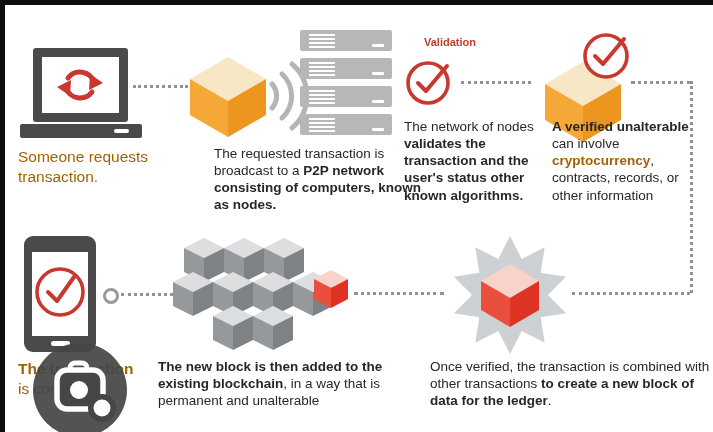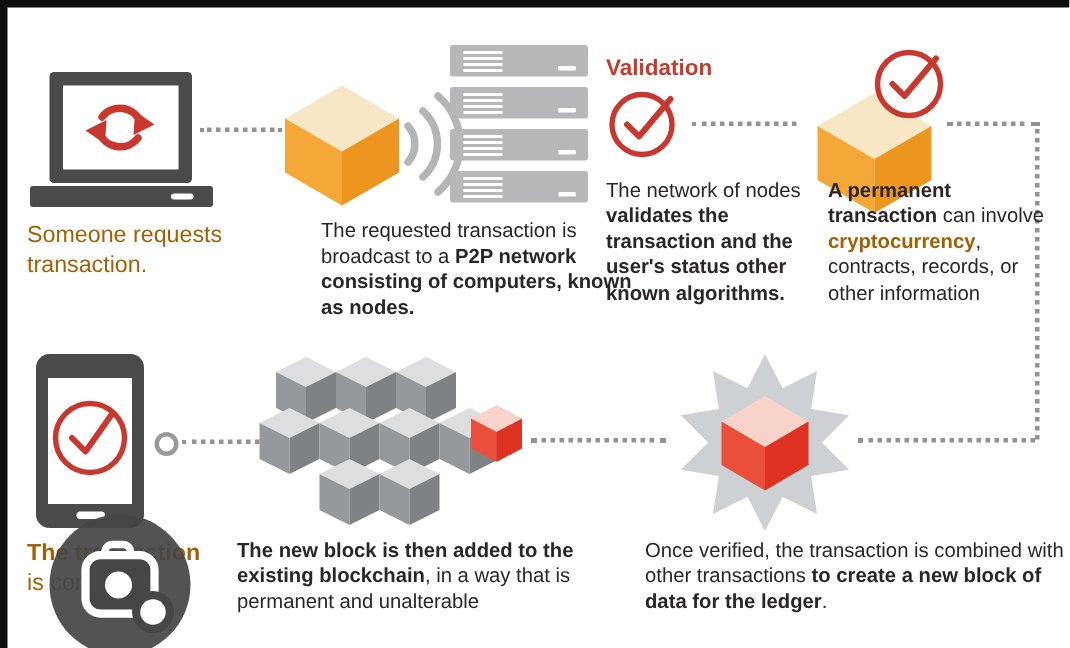--- a/index.html
+++ b/index.html
@@ -88,40 +88,40 @@
         <div></div>
         <div></div>
         <div></div>
         <div></div>
       </div>
       <div class="dash"></div>
     </div>
 </div>
 <p class="cap" style="left:190px;top:145px;width:210px;margin-left:24px;"><span>The requested transaction is broadcast to a </span><b>P2P network consisting of computers, known as nodes.</b></p>
 
-<p class="cap redbold" style="left:404px;top:36px;font-size:15px;"><span>Validation</span></p>
+<p class="cap redbold" style="left:424px;top:36px;font-size:11px;"><span>Validation</span></p>
 <svg class="abs" style="left:402px;top:56px;" width="56" height="54" viewBox="0 0 56 54">
   <circle cx="26" cy="27" r="20" fill="#ffffff" stroke="#c8382e" stroke-width="3.6"></circle>
   <polyline points="16,27 24,35 45,10" fill="none" stroke="#c8382e" stroke-width="4" stroke-linecap="round" stroke-linejoin="round"></polyline>
 </svg>
 <div class="dot-h" style="left:461px;top:81px;width:70px;"></div>
 <p class="cap" style="left:404px;top:118px;width:144px;"><span>The network of nodes </span><b>validates the transaction and the user's status other known algorithms.</b></p>
 
 <svg class="abs" style="left:540px;top:30px;" width="112" height="114" viewBox="0 0 112 114">
   <polygon points="43,32 81,54 43,76 5,54" fill="#f8e7c4"></polygon>
   <polygon points="5,54 43,76 43,112 5,90" fill="#f5a838"></polygon>
   <polygon points="81,54 43,76 43,112 81,90" fill="#ec951f"></polygon>
   <g>
     <circle cx="66" cy="26" r="21" fill="#ffffff" stroke="#c8382e" stroke-width="3.6"></circle>
     <polyline points="55,26 63,34 84,9" fill="none" stroke="#c8382e" stroke-width="4" stroke-linecap="round" stroke-linejoin="round"></polyline>
   </g>
 </svg>
 <div class="dot-h" style="left:631px;top:81px;width:60px;"></div>
 <div class="dot-v" style="left:690px;top:81px;height:212px;"></div>
-<p class="cap" style="left:552px;top:118px;width:156px;"><b>A permanent transaction</b><span> can involve </span><b class="red">cryptocurrency</b><span>, contracts, records, or other information</span></p>
+<p class="cap" style="left:552px;top:118px;width:156px;"><b>A verified unalterable</b><span> can involve </span><b class="red">cryptocurrency</b><span>, contracts, records, or other information</span></p>
 
 <div class="dot-h" style="left:572px;top:292px;width:118px;"></div>
 <svg class="abs" style="left:445px;top:233px;" width="135" height="125" viewBox="0 0 135 125">
   <polygon fill="#cdd1d4" points="65,3 76.7,25.9 99.7,14.3 95.7,39.7 121.1,43.8 103,62 121.1,80.2 95.7,84.3 99.7,109.7 76.7,98.1 65,121 53.3,98.1 30.3,109.7 34.3,84.3 8.9,80.2 27,62 8.9,43.8 34.3,39.7 30.3,14.3 53.3,25.9"></polygon>
   <g>
     <polygon points="65,31 94,48 65,65 36,48" fill="#f8d3c9"></polygon>
     <polygon points="36,48 65,65 65,94 36,77" fill="#ea4f3e"></polygon>
     <polygon points="94,48 65,65 65,94 94,77" fill="#de3322"></polygon>
   </g>
 </svg>

